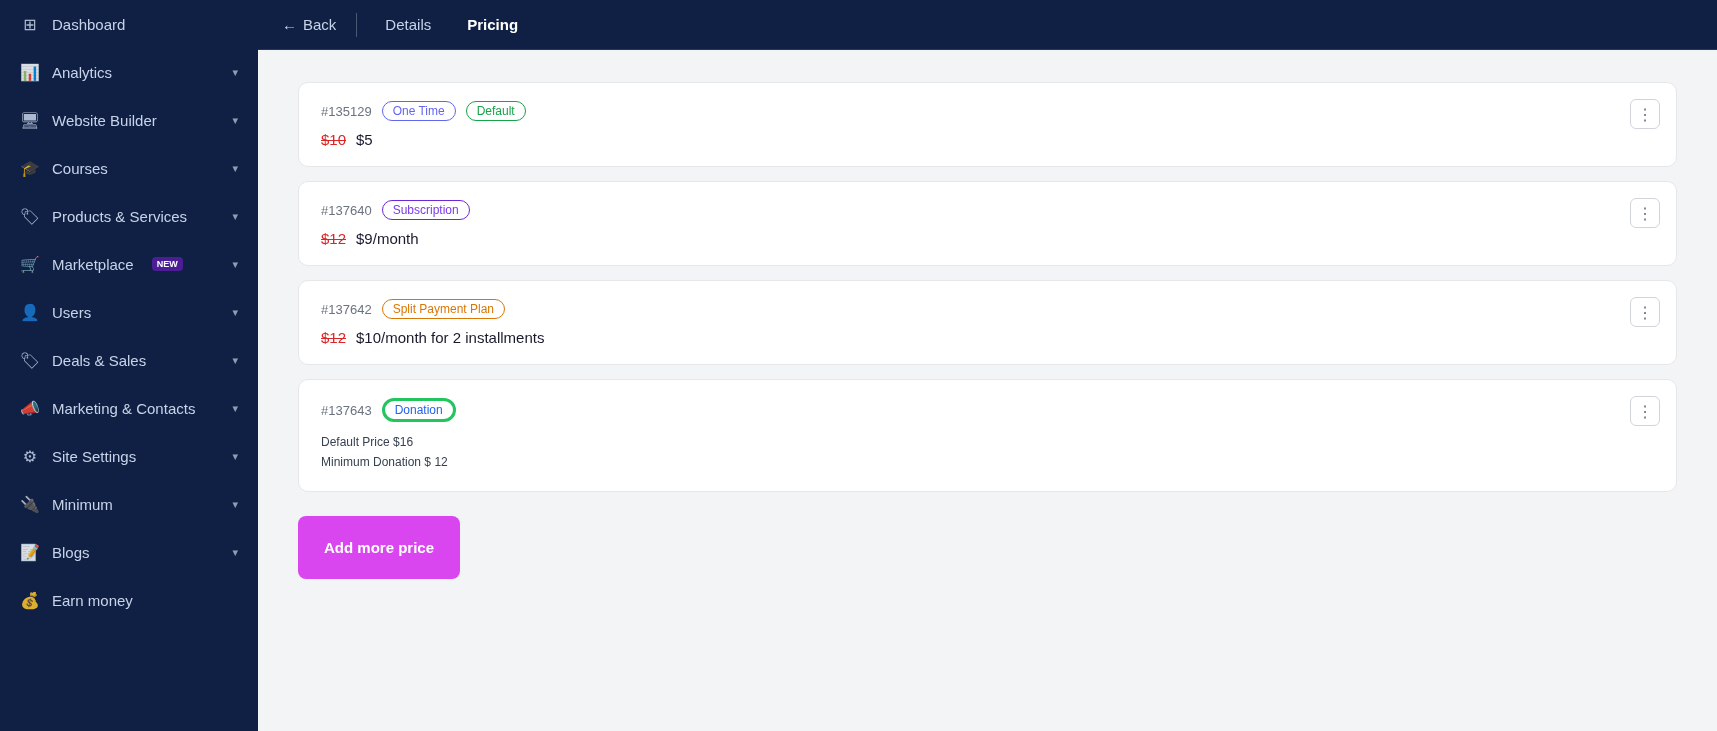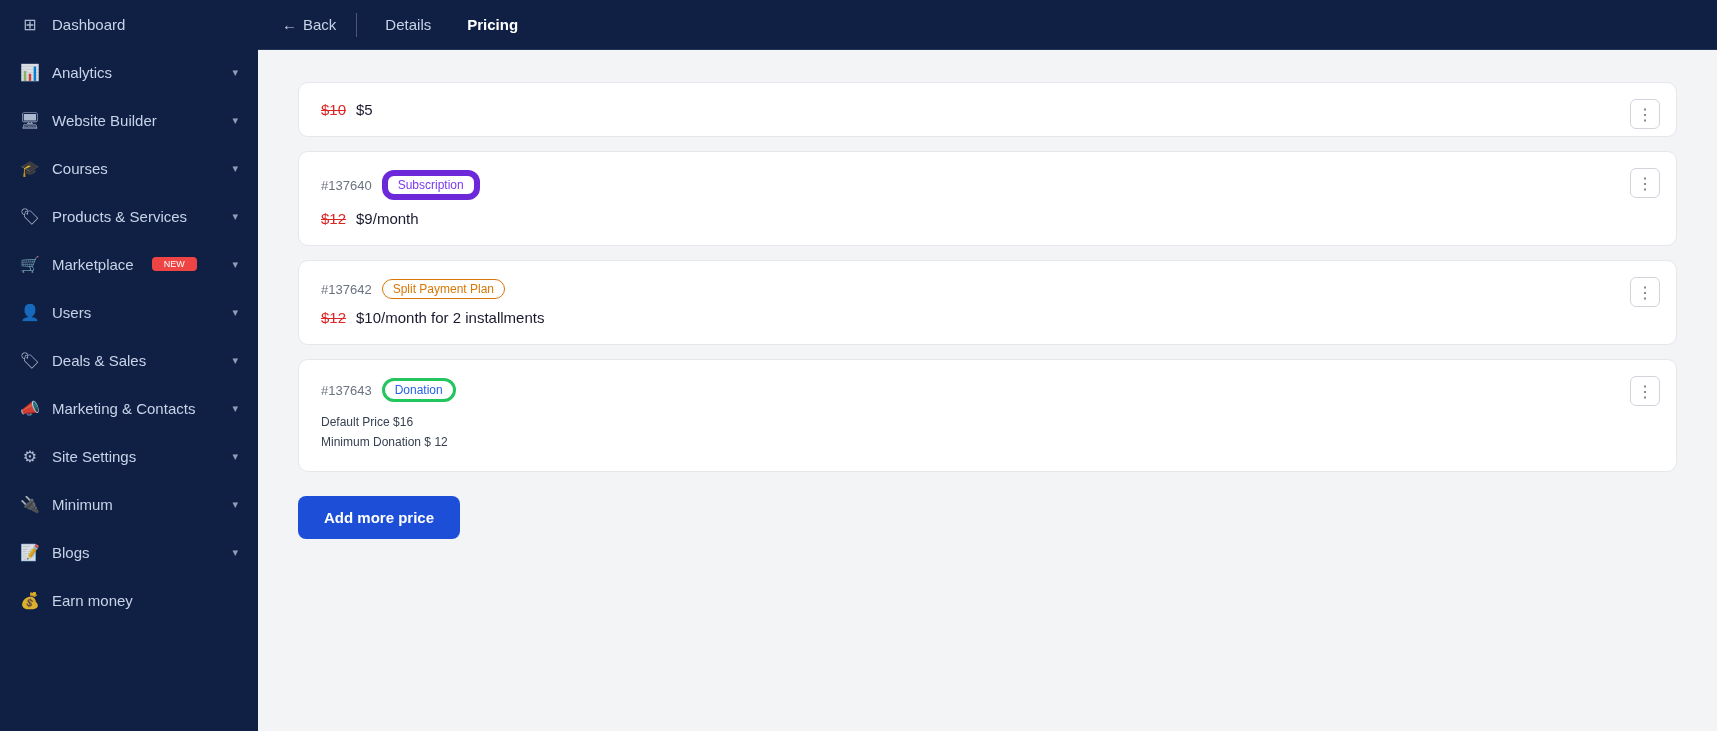--- a/index.html
+++ b/index.html
@@ -34,25 +34,25 @@
       width: 20px;
       height: 20px;
       display: flex;
       align-items: center;
       justify-content: center;
       font-size: 16px;
       opacity: 0.85;
     }
     .chevron { font-size: 11px; opacity: 0.7; }
     .badge-new {
-      background: #ef4444;
+      background: #4c1d95;
       color: #fff;
       font-size: 9px;
-      font-weight: 400;
-      padding: 2px 12px;
+      font-weight: 700;
+      padding: 2px 5px;
       border-radius: 4px;
       margin-left: 6px;
       text-transform: uppercase;
     }
 
     
     .main {
       flex: 1;
       display: flex;
       flex-direction: column;
@@ -143,21 +143,21 @@
       border: 1px solid #6366f1;
       color: #6366f1;
       background: #fff;
     }
     .tag-default {
       border: 1px solid #16a34a;
       color: #16a34a;
       background: #fff;
     }
     .tag-subscription {
-      border: 6px solid #6d28d9;
+      border: 1px solid #6d28d9;
       color: #7c3aed;
       background: #fff;
     }
     .tag-split {
       border: 1px solid #d97706;
       color: #d97706;
       background: #fff;
     }
     .tag-donation {
       border: 3px solid #22c55e;
@@ -197,25 +197,25 @@
       display: flex;
       align-items: center;
       justify-content: center;
       cursor: pointer;
       color: #6b7280;
       font-size: 16px;
     }
 
     
     .add-price-btn {
-      background: #1d4ed8;
+      background: #d946ef;
       color: #fff;
       border: none;
       border-radius: 8px;
-      padding: 13px 26px;
+      padding: 23px 26px;
       font-size: 15px;
       font-weight: 600;
       cursor: pointer;
       margin-top: 10px;
       font-family: inherit;
     }
   </style>
 </head>
 <body>
 
@@ -321,20 +321,25 @@
     </button>
     <div class="divider-v"></div>
     <span class="topbar-nav-item">Details</span>
     <span class="topbar-nav-item active">Pricing</span>
   </header>
 
   <div class="content">
 
     <div id="price-cards-container">
         <div class="price-card">
+          <div class="card-header">
+            <span class="card-id">#135129</span>
+            <span class="tag tag-onetime">One Time</span>
+            <span class="tag tag-default">Default</span>
+          </div>
           <div class="price-row">
             <span class="price-old">$10</span>
             <span class="price-new">$5</span>
           </div>
           <button class="more-btn">⋮</button>
         </div>
         <div class="price-card">
           <div class="card-header">
             <span class="card-id">#137640</span>
             <span class="tag tag-subscription">Subscription</span>

